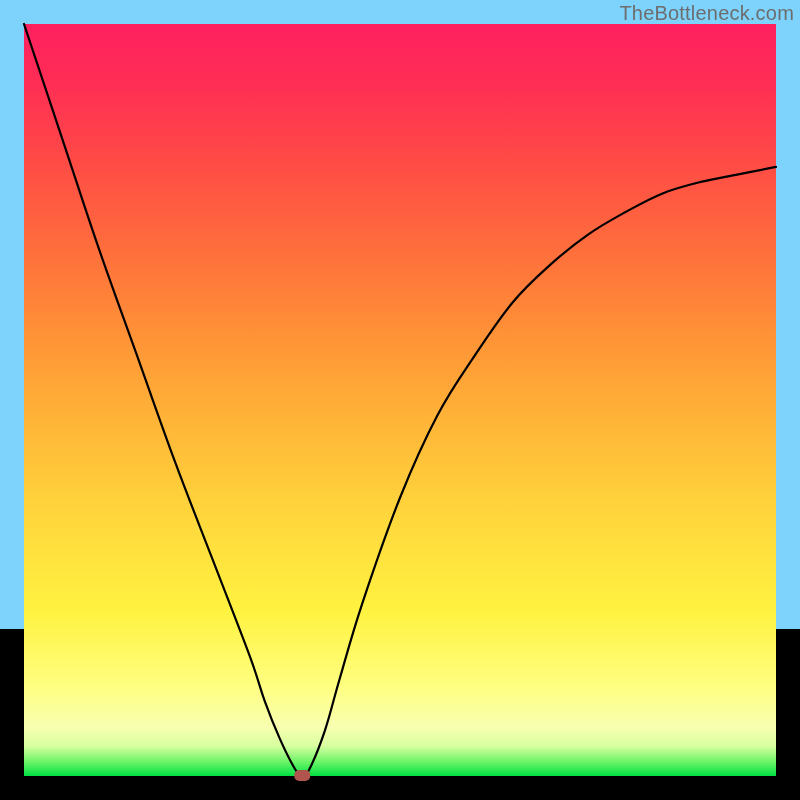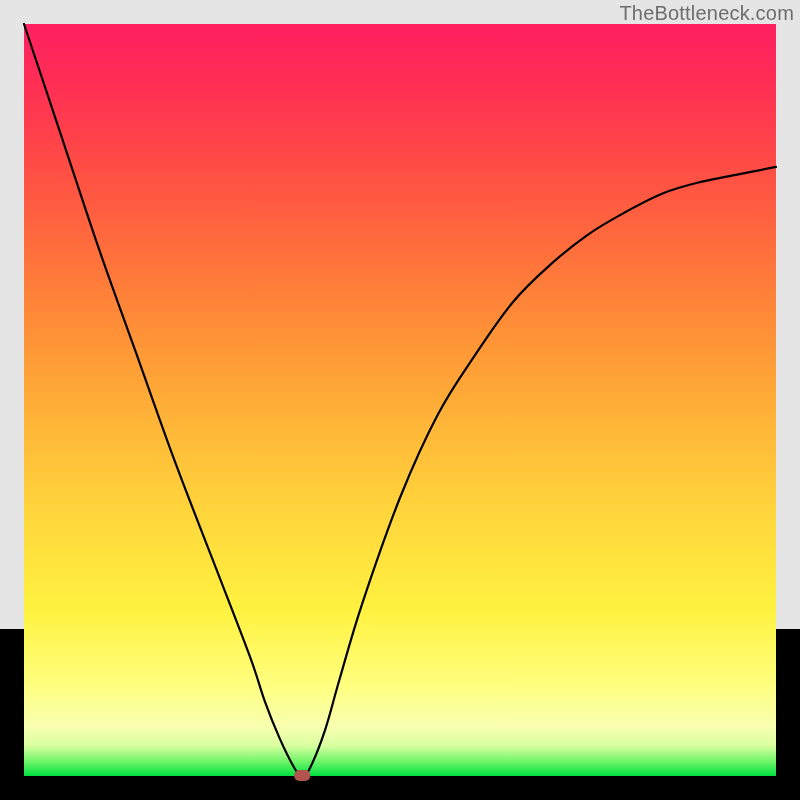--- a/index.html
+++ b/index.html
@@ -10,21 +10,21 @@
     background: #000;
     font-family: Arial, Helvetica, sans-serif;
     overflow: hidden;
   }
   .frame {
     position: absolute;
     top: 0;
     left: 0;
     width: 800px;
     height: 629px;
-    background: #e5e5e5;
+    background: #7dd3fc;
   }
   .gradient-area {
     position: absolute;
     top: 24px;
     left: 24px;
     width: 752px;
     height: 752px;
     
     background: linear-gradient(
       to top,

